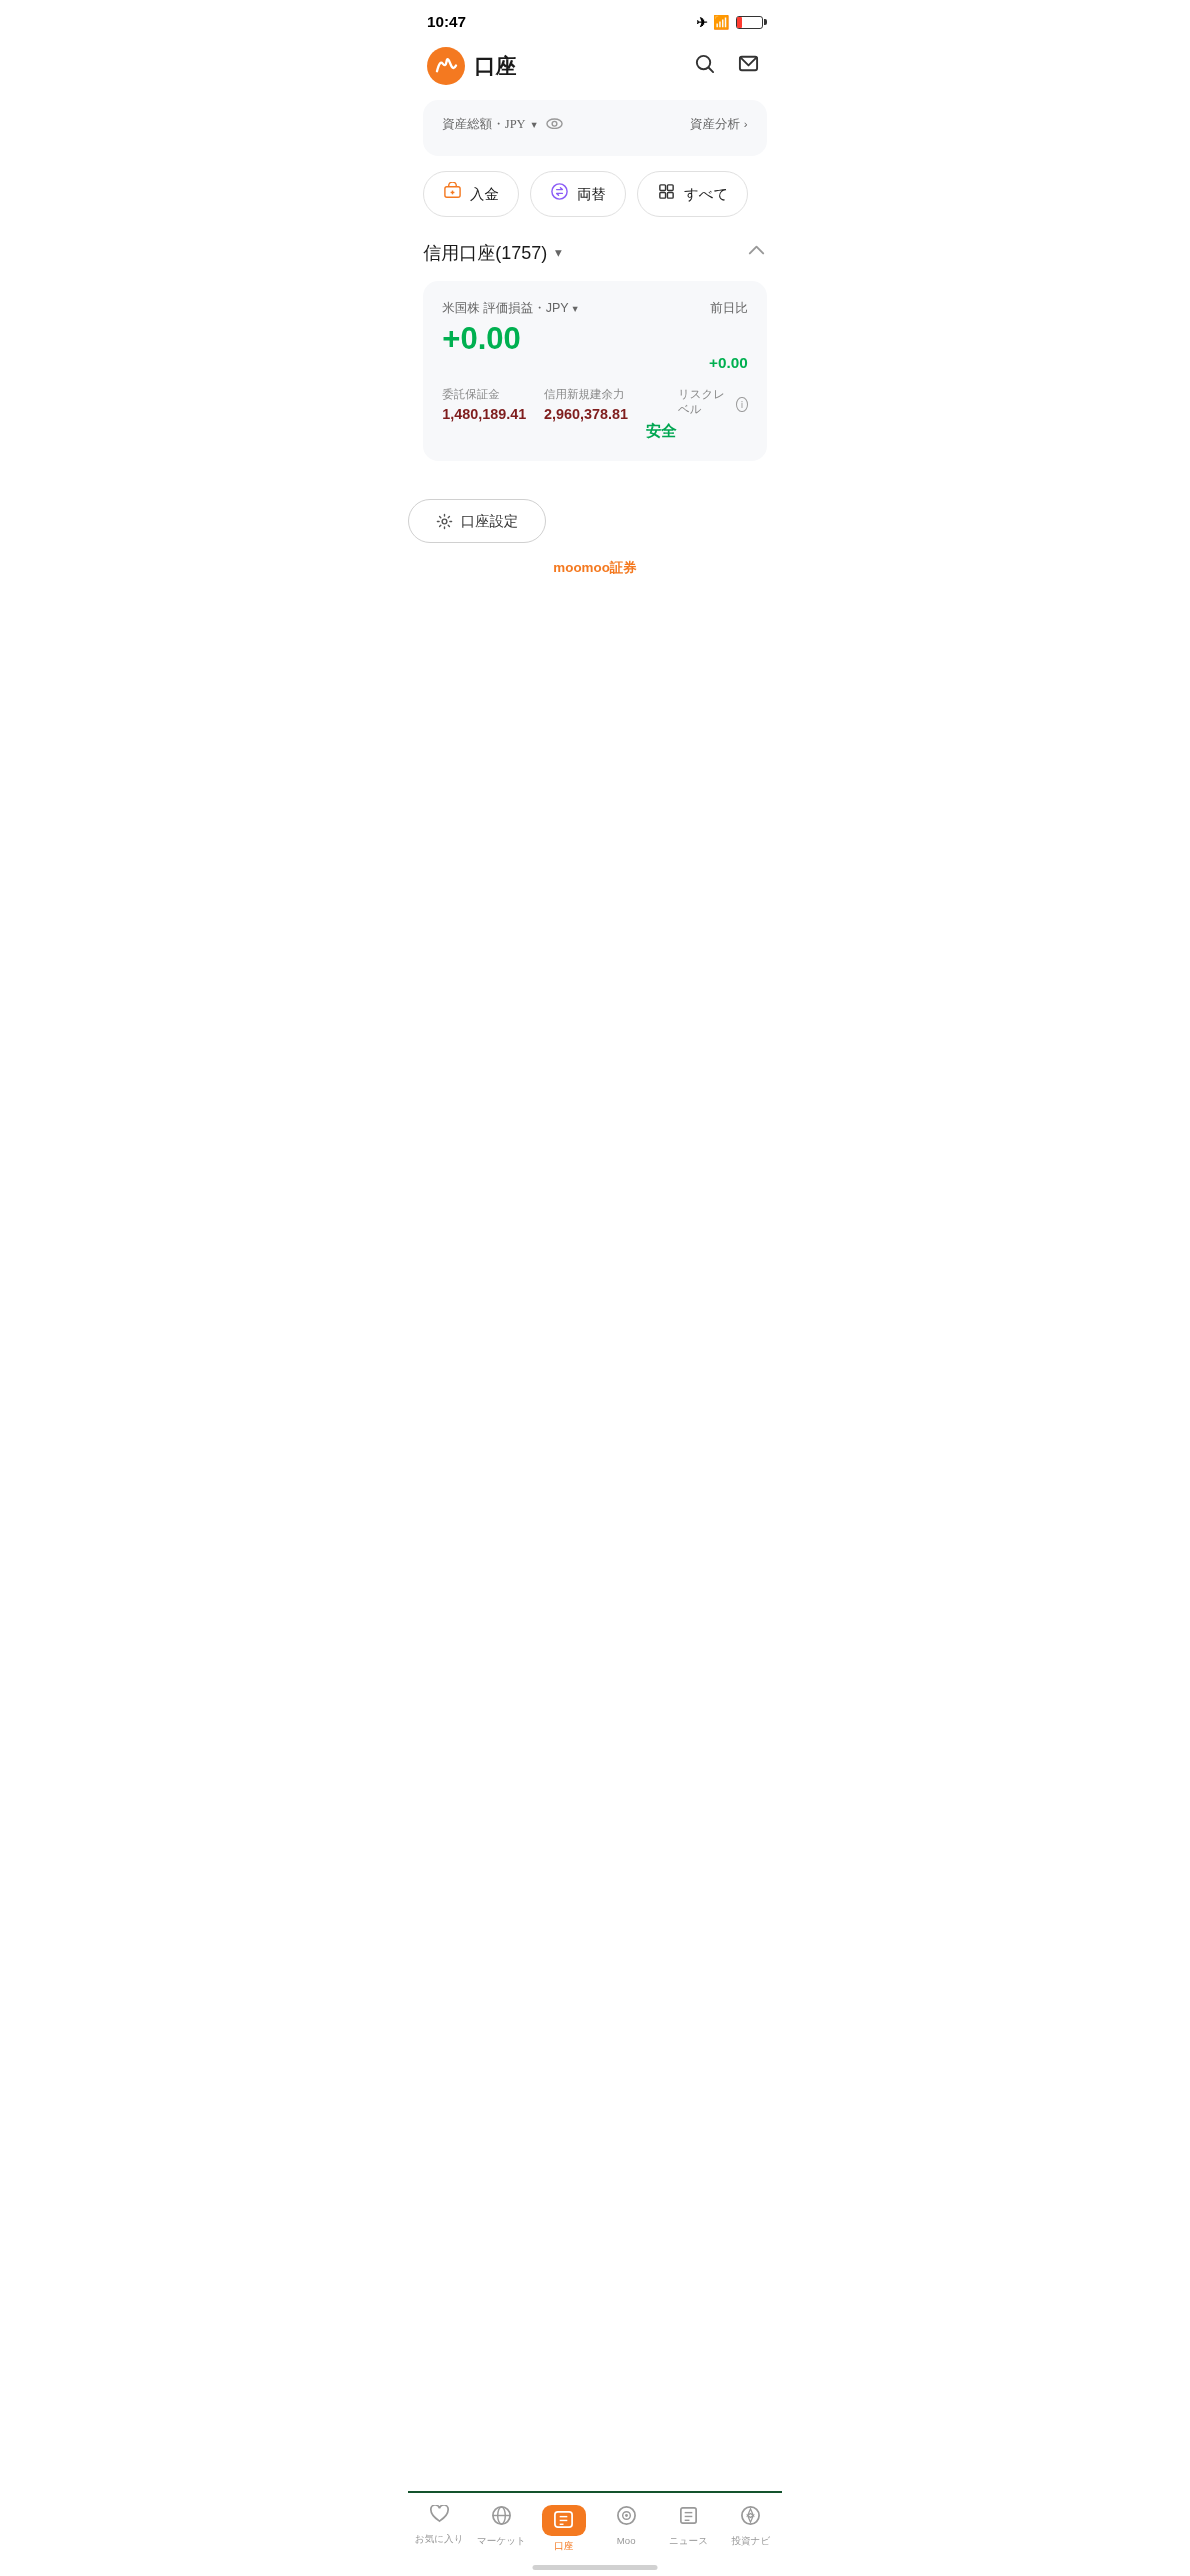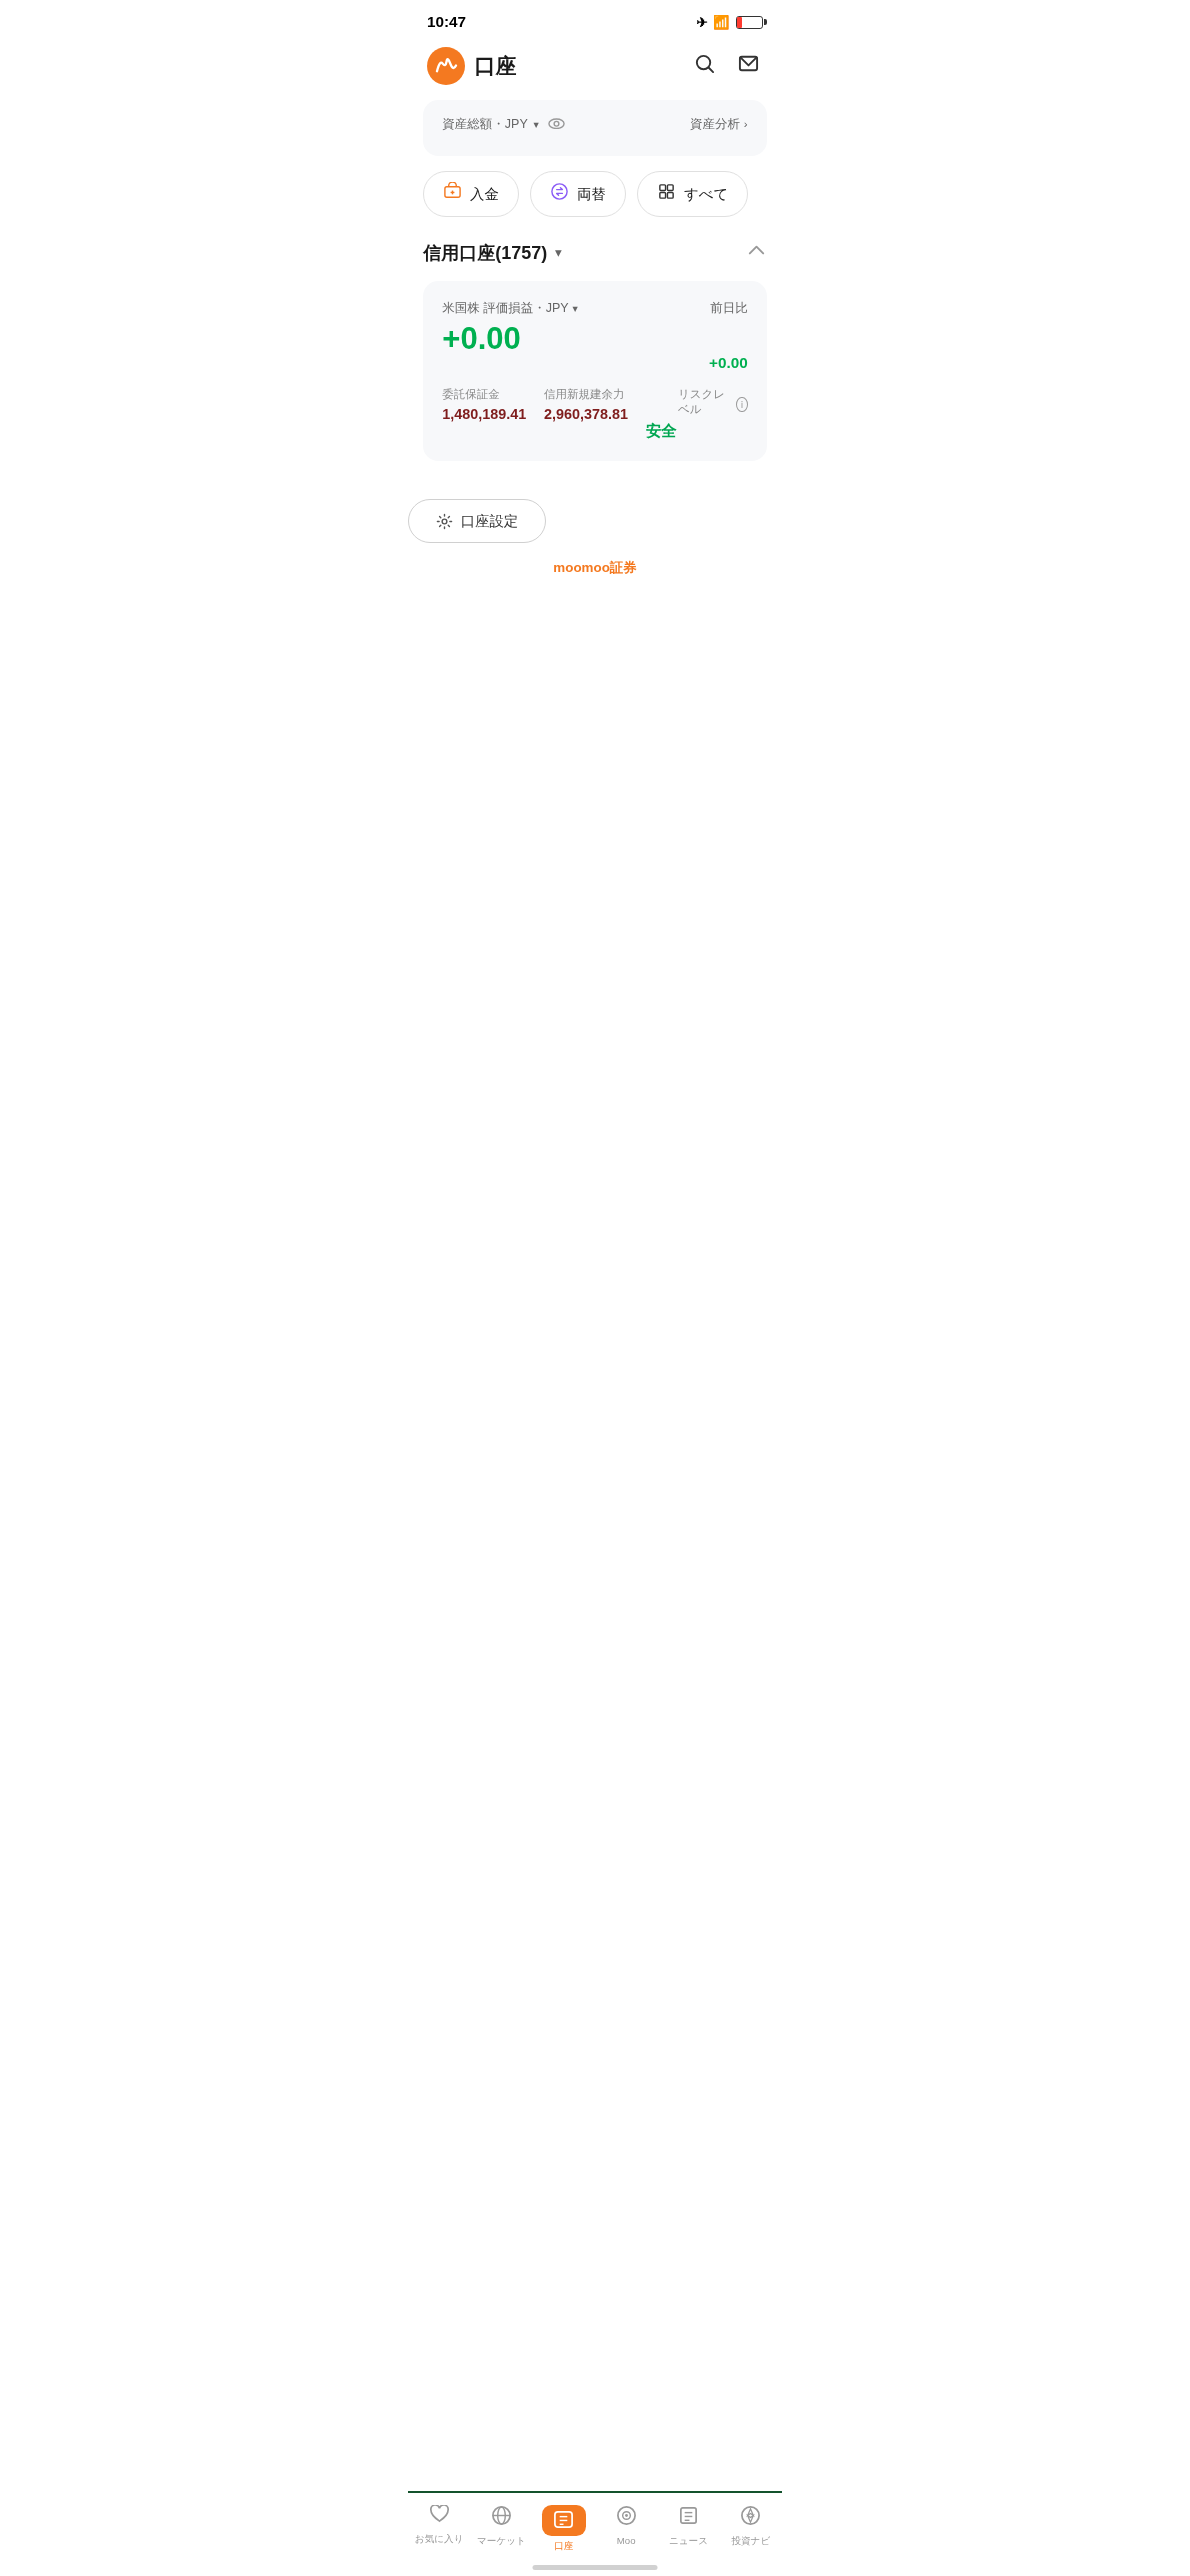--- a/index.html
+++ b/index.html
@@ -100,20 +100,21 @@
     .asset-header {
       display: flex;
       justify-content: space-between;
       align-items: center;
       margin-bottom: 3.8px;
     }
     .asset-label-row {
       display: flex;
       align-items: center;
       gap: 5.8px;
+      font-family: Liberation Serif, serif;
     }
     .asset-label {
       font-size: 12.5px;
       color: #666;
     }
     .chevron-icon { font-size: 10.5px; color: #666; }
     .asset-analysis-link {
       display: flex;
       align-items: center;
       gap: 3.8px;
@@ -168,21 +169,21 @@
       padding: 0 15.3px 15.3px;
     }
     .section-title-row {
       display: flex;
       align-items: center;
       gap: 7.7px;
       cursor: pointer;
     }
     .section-title {
       font-size: 18px;
-      font-weight: 700;
+      font-weight: 400;
       color: #1a1a1a;
     }
     .section-chevron-down {
       font-size: 13.4px;
       color: #666;
     }
     .section-collapse-btn {
       background: none;
       border: none;
       cursor: pointer;

